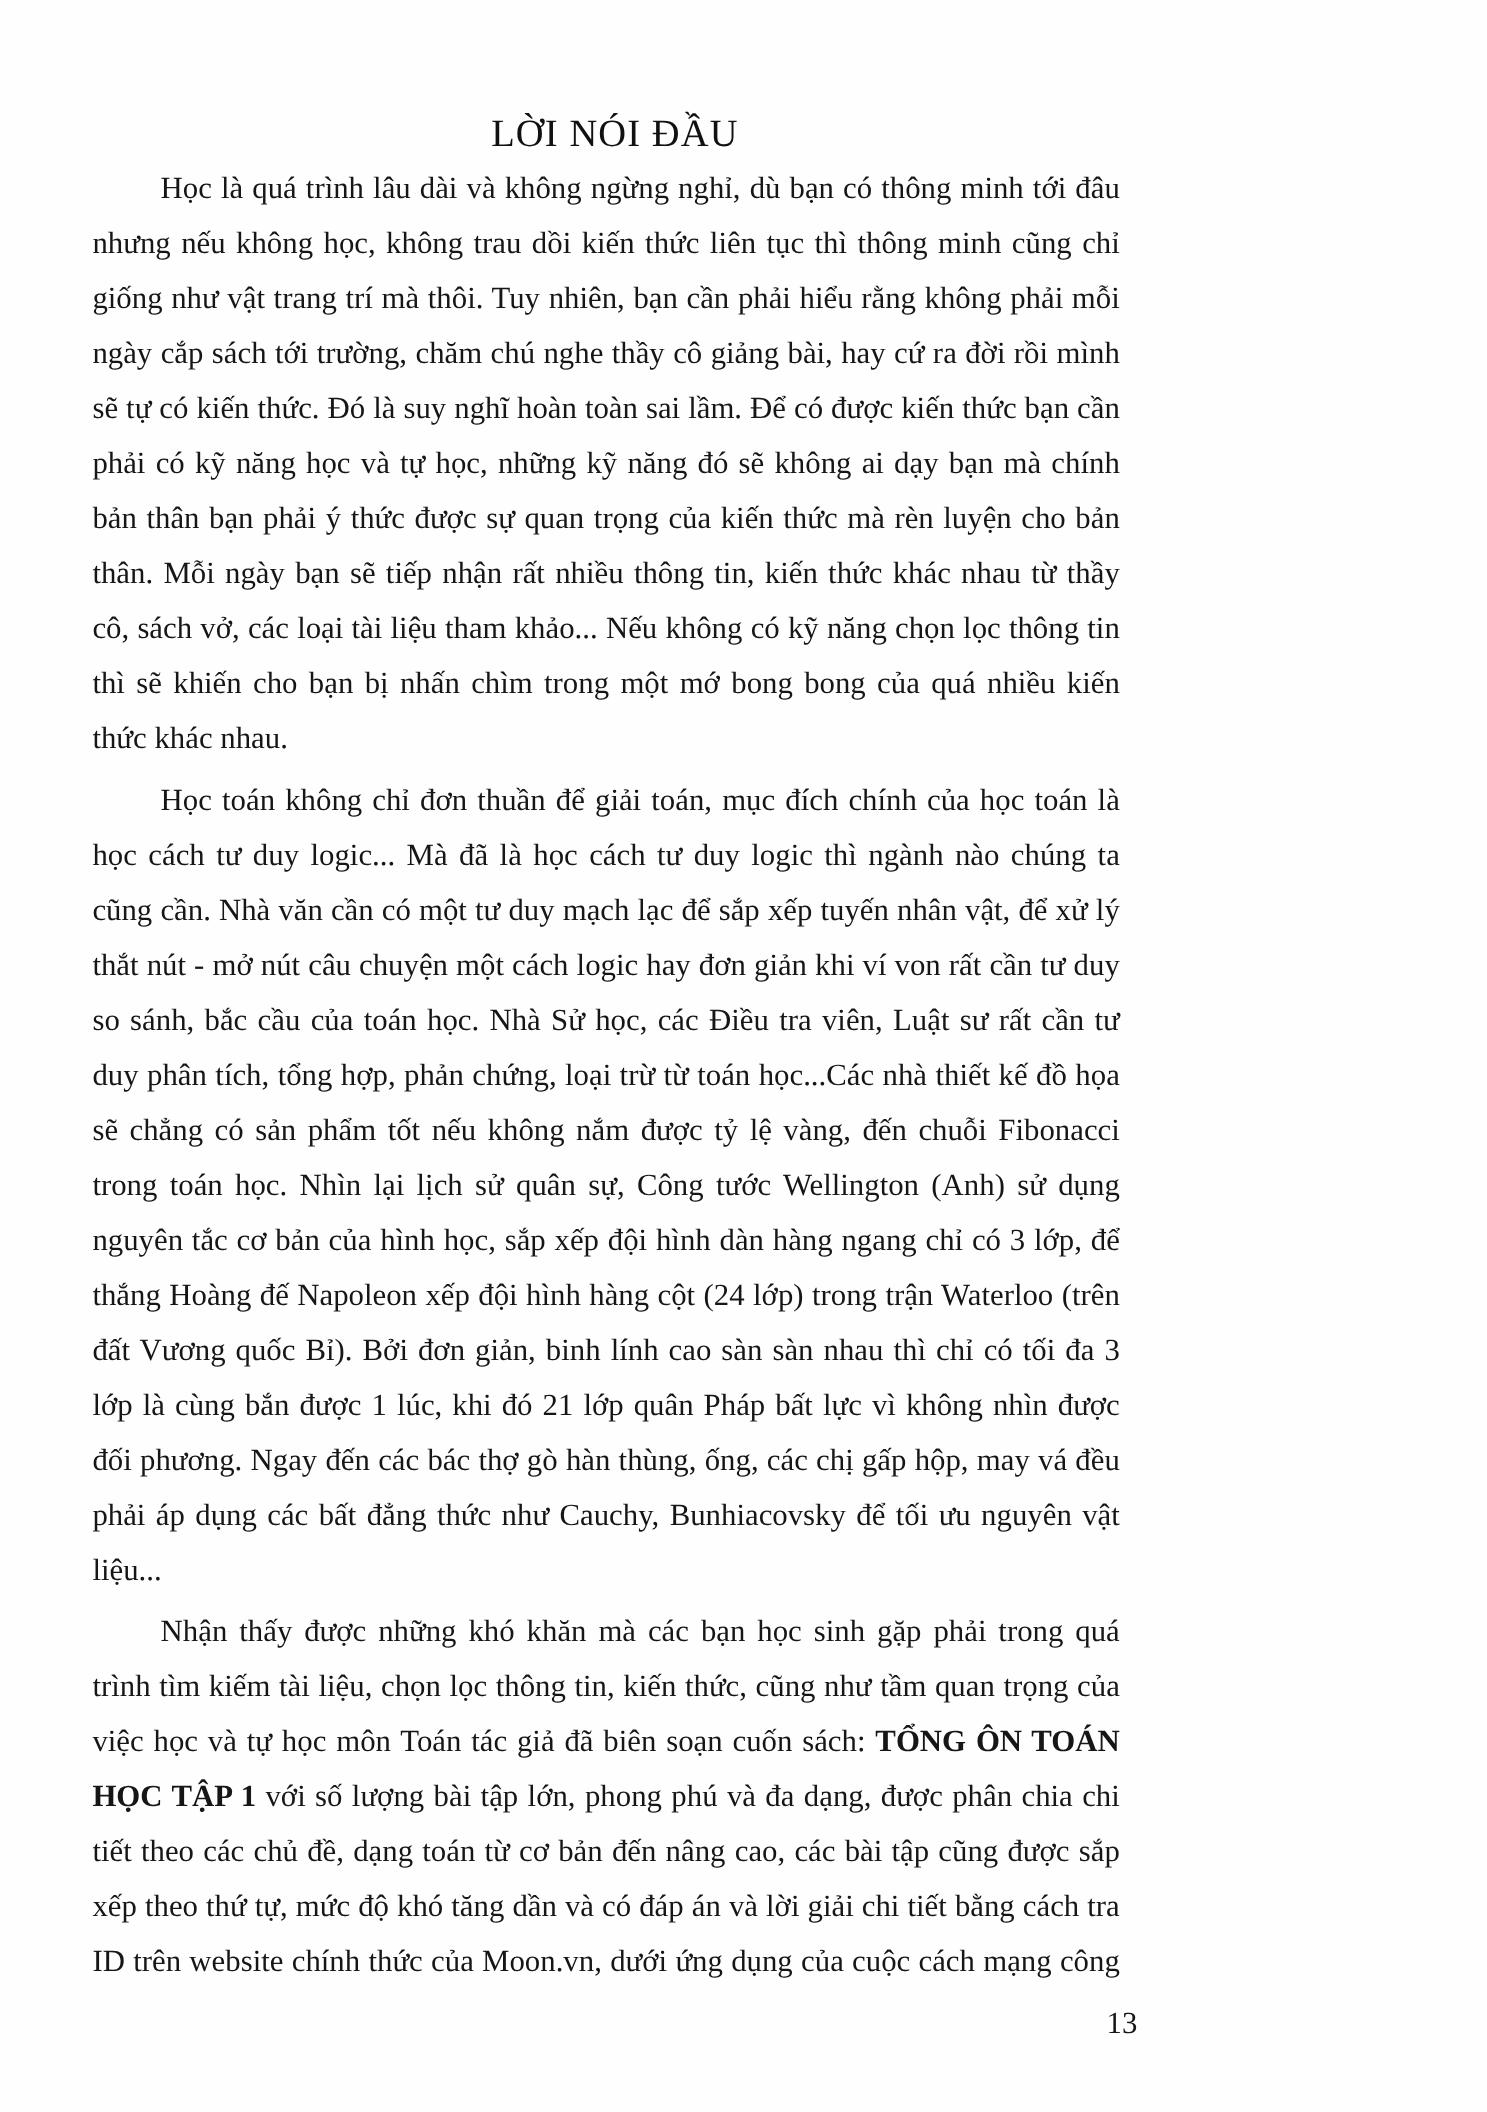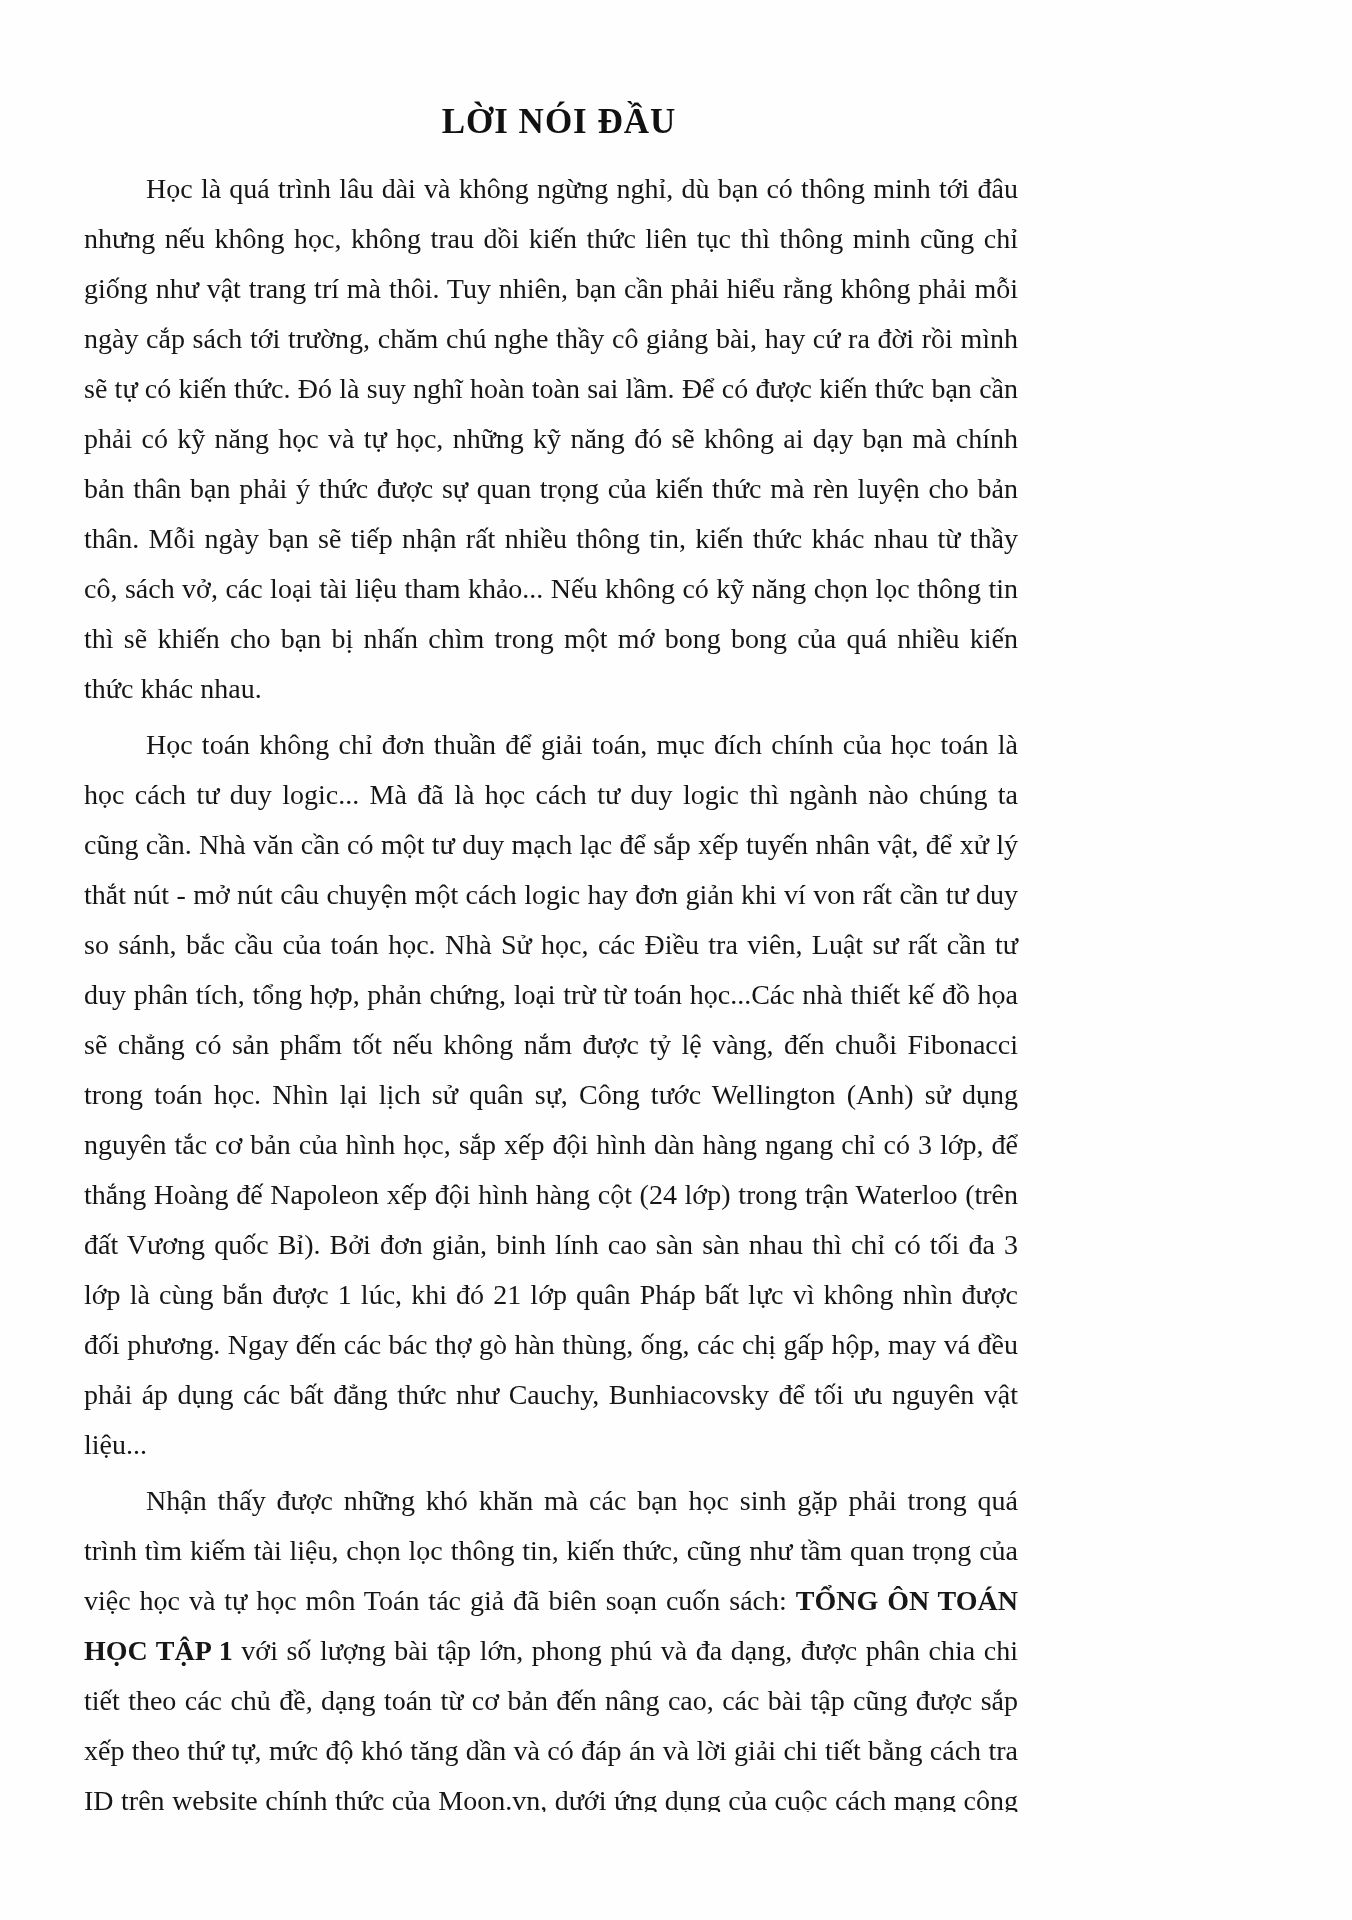--- a/index.html
+++ b/index.html
@@ -19,25 +19,25 @@
   }
   .content {
     position: absolute;
     left: 84px;
     top: 100px;
     width: 950px;
     height: 1712px;
     overflow: hidden;
   }
   .title {
-    margin: 0 0 20px 0;
+    margin: 0 0 3px 0;
     text-align: center;
     font-size: 35px;
     line-height: 44px;
-    font-weight: bold;
+    font-weight: normal;
     letter-spacing: 1px;
     color: #111111;
   }
   .salutation {
     margin: 0;
     font-size: 28px;
     line-height: 50px;
   }
   .para {
     margin: 0 16px 6px 0;
@@ -70,13 +70,14 @@
 
 
     <p class="para">Học là quá trình lâu dài và không ngừng nghỉ, dù bạn có thông minh tới đâu nhưng nếu không học, không trau dồi kiến thức liên tục thì thông minh cũng chỉ giống như vật trang trí mà thôi. Tuy nhiên, bạn cần phải hiểu rằng không phải mỗi ngày cắp sách tới trường, chăm chú nghe thầy cô giảng bài, hay cứ ra đời rồi mình sẽ tự có kiến thức. Đó là suy nghĩ hoàn toàn sai lầm. Để có được kiến thức bạn cần phải có kỹ năng học và tự học, những kỹ năng đó sẽ không ai dạy bạn mà chính bản thân bạn phải ý thức được sự quan trọng của kiến thức mà rèn luyện cho bản thân. Mỗi ngày bạn sẽ tiếp nhận rất nhiều thông tin, kiến thức khác nhau từ thầy cô, sách vở, các loại tài liệu tham khảo... Nếu không có kỹ năng chọn lọc thông tin thì sẽ khiến cho bạn bị nhấn chìm trong một mớ bong bong của quá nhiều kiến thức khác nhau.</p>
 
     <p class="para">Học toán không chỉ đơn thuần để giải toán, mục đích chính của học toán là học cách tư duy logic... Mà đã là học cách tư duy logic thì ngành nào chúng ta cũng cần. Nhà văn cần có một tư duy mạch lạc để sắp xếp tuyến nhân vật, để xử lý thắt nút - mở nút câu chuyện một cách logic hay đơn giản khi ví von rất cần tư duy so sánh, bắc cầu của toán học. Nhà Sử học, các Điều tra viên, Luật sư rất cần tư duy phân tích, tổng hợp, phản chứng, loại trừ từ toán học...Các nhà thiết kế đồ họa sẽ chẳng có sản phẩm tốt nếu không nắm được tỷ lệ vàng, đến chuỗi Fibonacci trong toán học. Nhìn lại lịch sử quân sự, Công tước Wellington (Anh) sử dụng nguyên tắc cơ bản của hình học, sắp xếp đội hình dàn hàng ngang chỉ có 3 lớp, để thắng Hoàng đế Napoleon xếp đội hình hàng cột (24 lớp) trong trận Waterloo (trên đất Vương quốc Bỉ). Bởi đơn giản, binh lính cao sàn sàn nhau thì chỉ có tối đa 3 lớp là cùng bắn được 1 lúc, khi đó 21 lớp quân Pháp bất lực vì không nhìn được đối phương. Ngay đến các bác thợ gò hàn thùng, ống, các chị gấp hộp, may vá đều phải áp dụng các bất đẳng thức như Cauchy, Bunhiacovsky để tối ưu nguyên vật liệu...</p>
 
     <p class="para"><span>Nhận thấy được những khó khăn mà các bạn học sinh gặp phải trong quá trình tìm kiếm tài liệu, chọn lọc thông tin, kiến thức, cũng như tầm quan trọng của việc học và tự học môn Toán tác giả đã biên soạn cuốn sách: </span><strong class="book-title">TỔNG ÔN TOÁN HỌC TẬP 1</strong><span> với số lượng bài tập lớn, phong phú và đa dạng, được phân chia chi tiết theo các chủ đề, dạng toán từ cơ bản đến nâng cao, các bài tập cũng được sắp xếp theo thứ tự, mức độ khó tăng dần và có đáp án và lời giải chi tiết bằng cách tra ID trên website chính thức của Moon.vn, dưới ứng dụng của cuộc cách mạng công nghệ 4.0 và trí tuệ nhân tạo, tác giả hy vọng rằng đây là cuộc cách mạng sách, hướng tới mục tiêu giúp các bạn</span></p>
 
   </div>
 
+  <div class="page-number">13</div>
 </div>
 
 </body></html>

